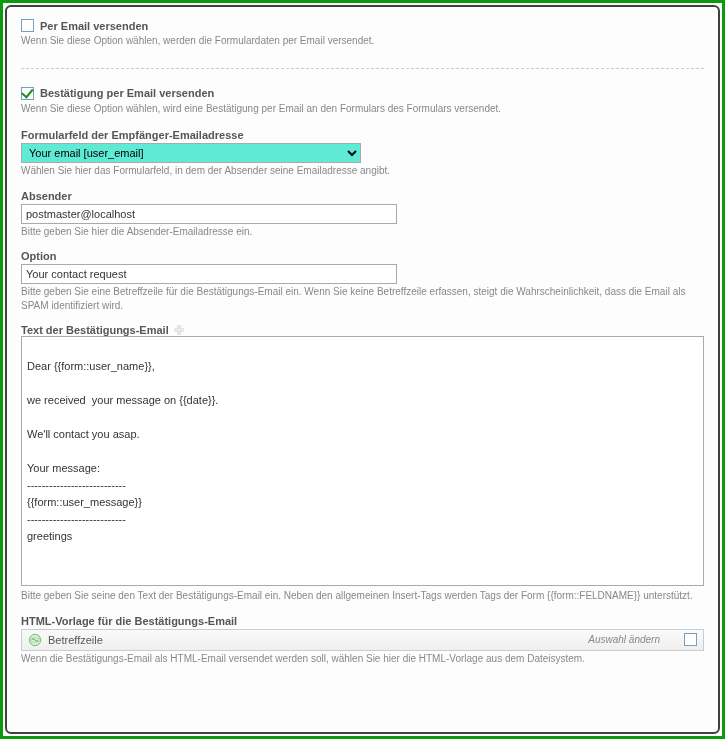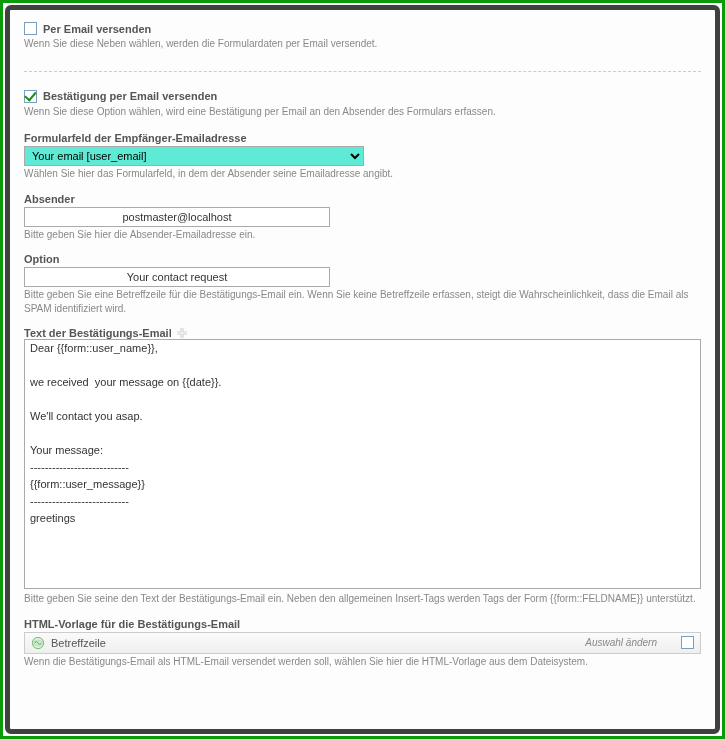--- a/index.html
+++ b/index.html
@@ -8,21 +8,21 @@
       font-size: 11px;
       background: #fff;
     }
     .outer-frame {
       border: 3px solid #0a9b0a;
       width: 725px;
       height: 739px;
       padding: 2px;
     }
     .inner-frame {
-      border: 5px solid #404040;
+      border: 2px solid #404040;
       border-radius: 6px;
       width: 100%;
       height: 100%;
       padding: 12px 14px;
       overflow: hidden;
       background: #fdfdfd;
     }
     .section {
       margin-bottom: 14px;
     }
@@ -84,29 +84,28 @@
       height: 20px;
       width: 340px;
       background: #5eead4;
       font-family: inherit;
     }
     input.text-input {
       border: 1px solid #aaa;
       font-size: 11px;
       padding: 3px 4px;
       height: 20px;
-      width: 306px;
+      width: 376px;
       font-family: inherit;
       color: #333;
-      text-align: center;
     }
     textarea.text-input {
       border: 1px solid #aaa;
       font-size: 11px;
-      padding: 0 5px;
+      padding: 21px 5px;
       width: 100%;
       height: 250px;
       font-family: Verdana, Arial, sans-serif;
       color: #333;
       resize: none;
       line-height: 1.55;
     }
     .label-row {
       display: flex;
       align-items: center;
@@ -156,31 +155,31 @@
 <body>
 
 <div class="outer-frame">
   <div class="inner-frame">
 
     <div class="section">
       <div class="checkbox-row">
         <span class="checkbox"></span>
         <span class="cb-label">Per Email versenden</span>
       </div>
-      <div class="help-text">Wenn Sie diese Neben wählen, werden die Formulardaten per Email versendet.</div>
+      <div class="help-text">Wenn Sie diese Option wählen, werden die Formulardaten per Email versendet.</div>
     </div>
 
     <hr class="divider">
 
     <div class="section">
       <div class="checkbox-row">
         <span class="checkbox checked"></span>
         <span class="cb-label">Bestätigung per Email versenden</span>
       </div>
-      <div class="help-text">Wenn Sie diese Option wählen, wird eine Bestätigung per Email an den Absender des Formulars erfassen.</div>
+      <div class="help-text">Wenn Sie diese Option wählen, wird eine Bestätigung per Email an den Formulars des Formulars versendet.</div>
     </div>
 
     <div class="field-group">
       <label class="field-label">Formularfeld der Empfänger-Emailadresse</label>
       <select class="text-input">
         <option>Your email [user_email]</option>
       </select>
       <div class="help-text">Wählen Sie hier das Formularfeld, in dem der Absender seine Emailadresse angibt.</div>
     </div>
 

